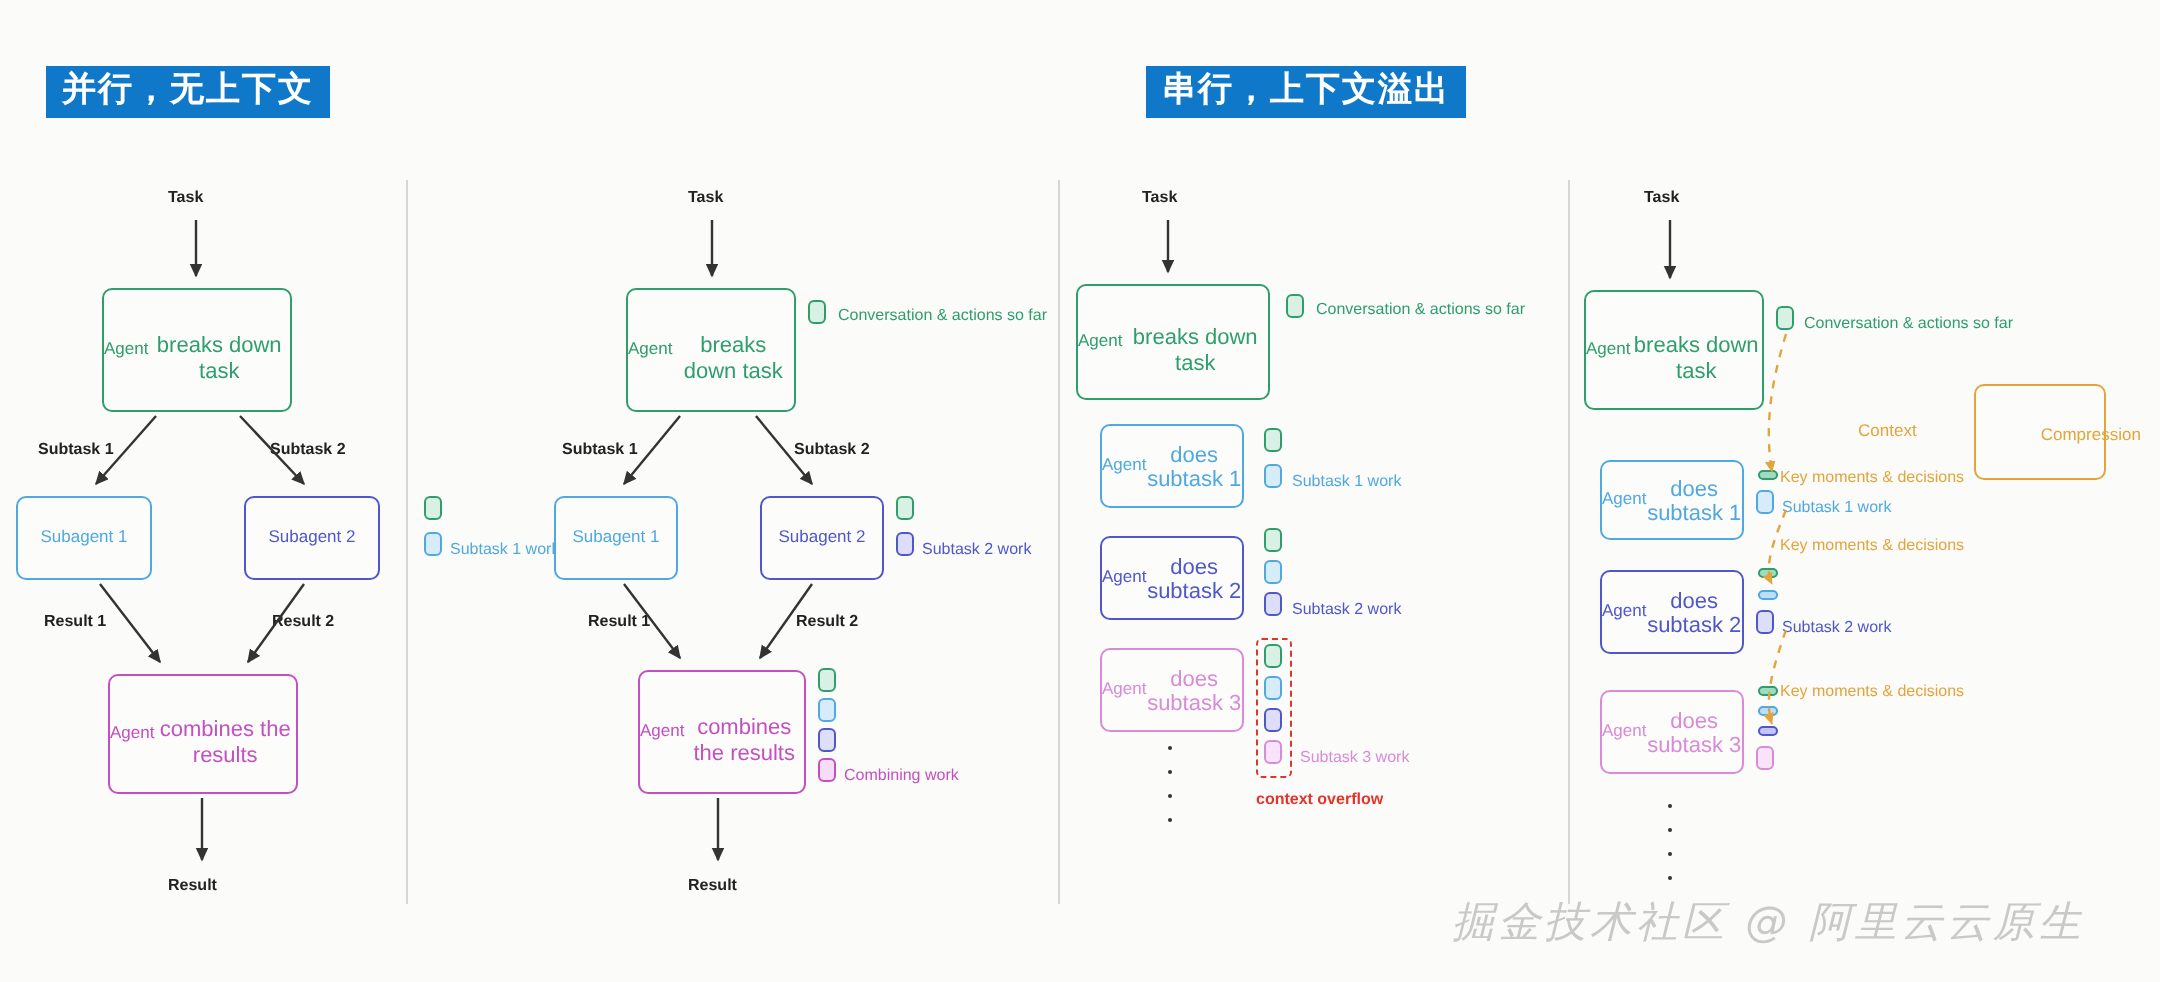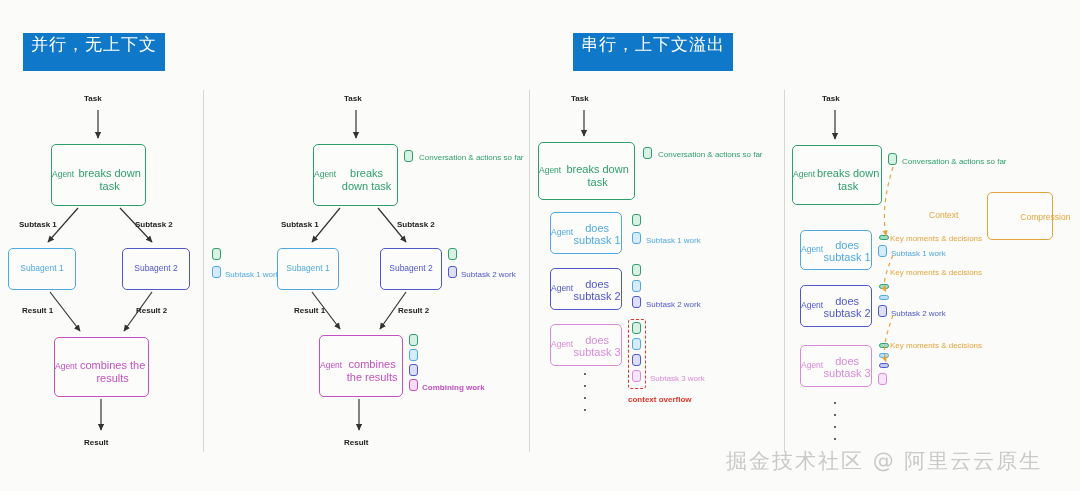--- a/index.html
+++ b/index.html
@@ -10,23 +10,23 @@
     overflow:hidden;
     position:relative;
   }
   .canvas{position:absolute;inset:0;}
   .sep{position:absolute;width:1px;background:#d6d6d6;top:90px;height:362px;}
 
   .banner{
     position:absolute;
     color:#ffffff;
     font-size:17px;
-    font-weight:400;
+    font-weight:700;
     letter-spacing:1px;
-    padding:3px 8px 16px 8px;
+    padding:3px 8px 4px 8px;
     white-space:nowrap;
     line-height:1.1;
   }
 
   .node{
     position:absolute;
     border-radius:5px;
     background:#fcfcfb;
     display:flex;
     flex-direction:row;
@@ -65,20 +65,21 @@
     box-sizing:border-box;
   }
 
   .wm{
     position:absolute;
     font-size:21px;
     color:#c9c9c9;
     letter-spacing:2px;
     white-space:nowrap;
     font-family:"DejaVu Sans", sans-serif;
+    font-style:italic;
   }
 
   svg.ov{position:absolute;left:0;top:0;width:1080px;height:491px;overflow:visible;pointer-events:none;}
 </style>
 </head>
 <body>
 
 <div class="canvas">
 
   <div class="sep" style="left:203px;"></div>
@@ -147,21 +148,21 @@
 
   <div class="node" style="left:319px;top:335px;width:84px;height:62px;border:1.5px solid #c34fc0;color:#c34fc0;">
     <div class="t1">Agent</div>
     <div class="t2">combines the results</div>
   </div>
 
   <div class="pill pillv" style="left:409px;top:334px;border-color:#2e9e6b;background:#d9f0e4;"></div>
   <div class="pill pillv" style="left:409px;top:349px;border-color:#4fa9e0;background:#d7ecfa;"></div>
   <div class="pill pillv" style="left:409px;top:364px;border-color:#4f57c9;background:#dcdefa;"></div>
   <div class="pill pillv" style="left:409px;top:379px;border-color:#c34fc0;background:#f6ddf6;"></div>
-  <div class="lbl" style="left:422px;top:383px;color:#c34fc0;font-weight:bold;">Combining work</div>
+  <div class="lbl" style="left:422px;top:383px;color:#c34fc0;">Combining work</div>
 
   <div class="lbl bold" style="left:344px;top:438px;">Result</div>
 
   <div class="lbl bold" style="left:571px;top:94px;">Task</div>
 
   <div class="node" style="left:538px;top:142px;width:97px;height:58px;border:1.5px solid #2e9e6b;color:#2e9e6b;">
     <div class="t1">Agent</div>
     <div class="t2">breaks down task</div>
   </div>
   <div class="pill pillv" style="left:643px;top:147px;border-color:#2e9e6b;background:#d9f0e4;"></div>

